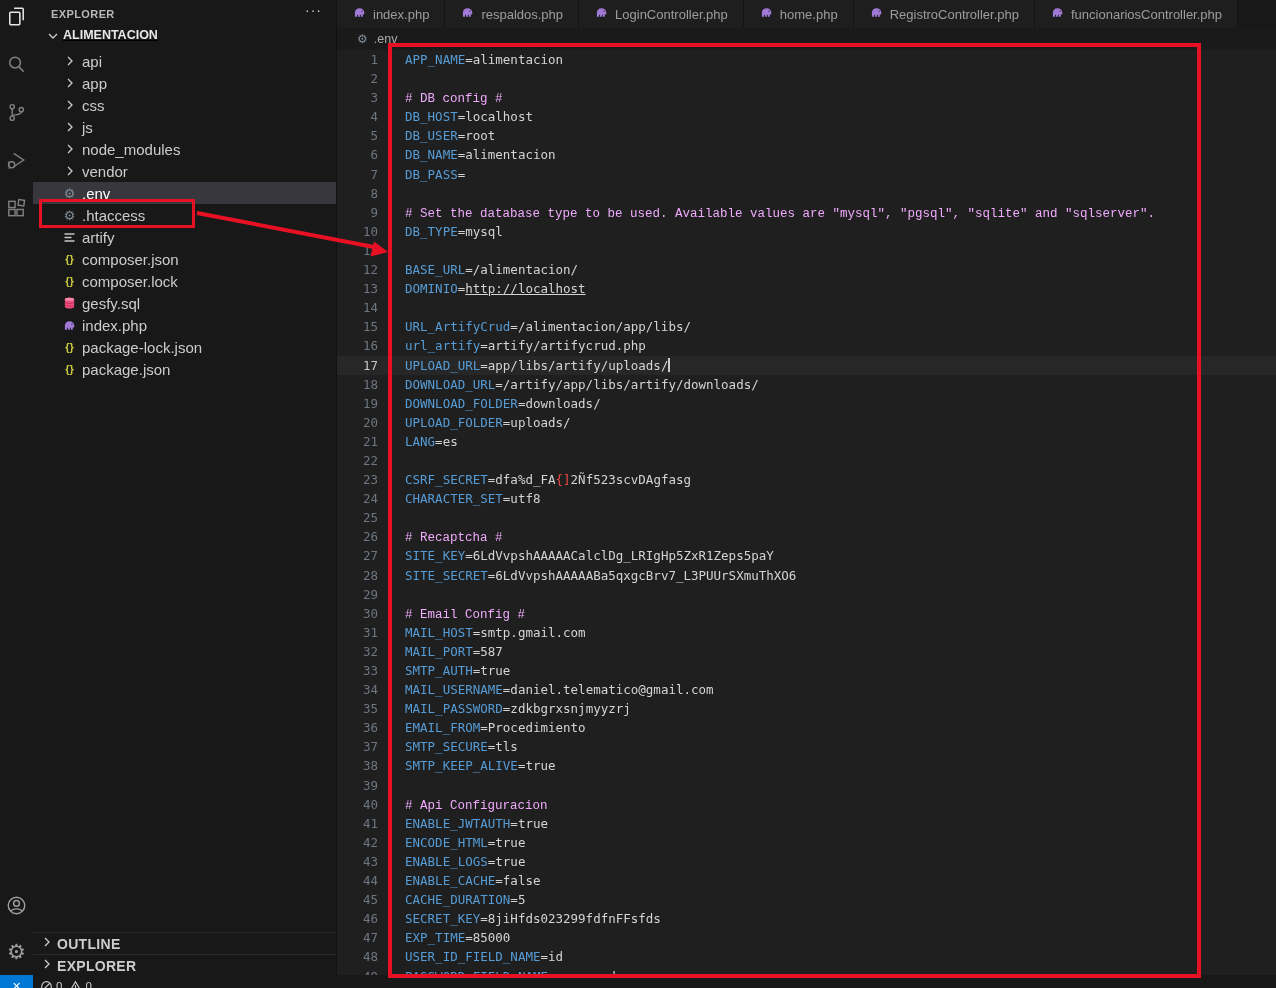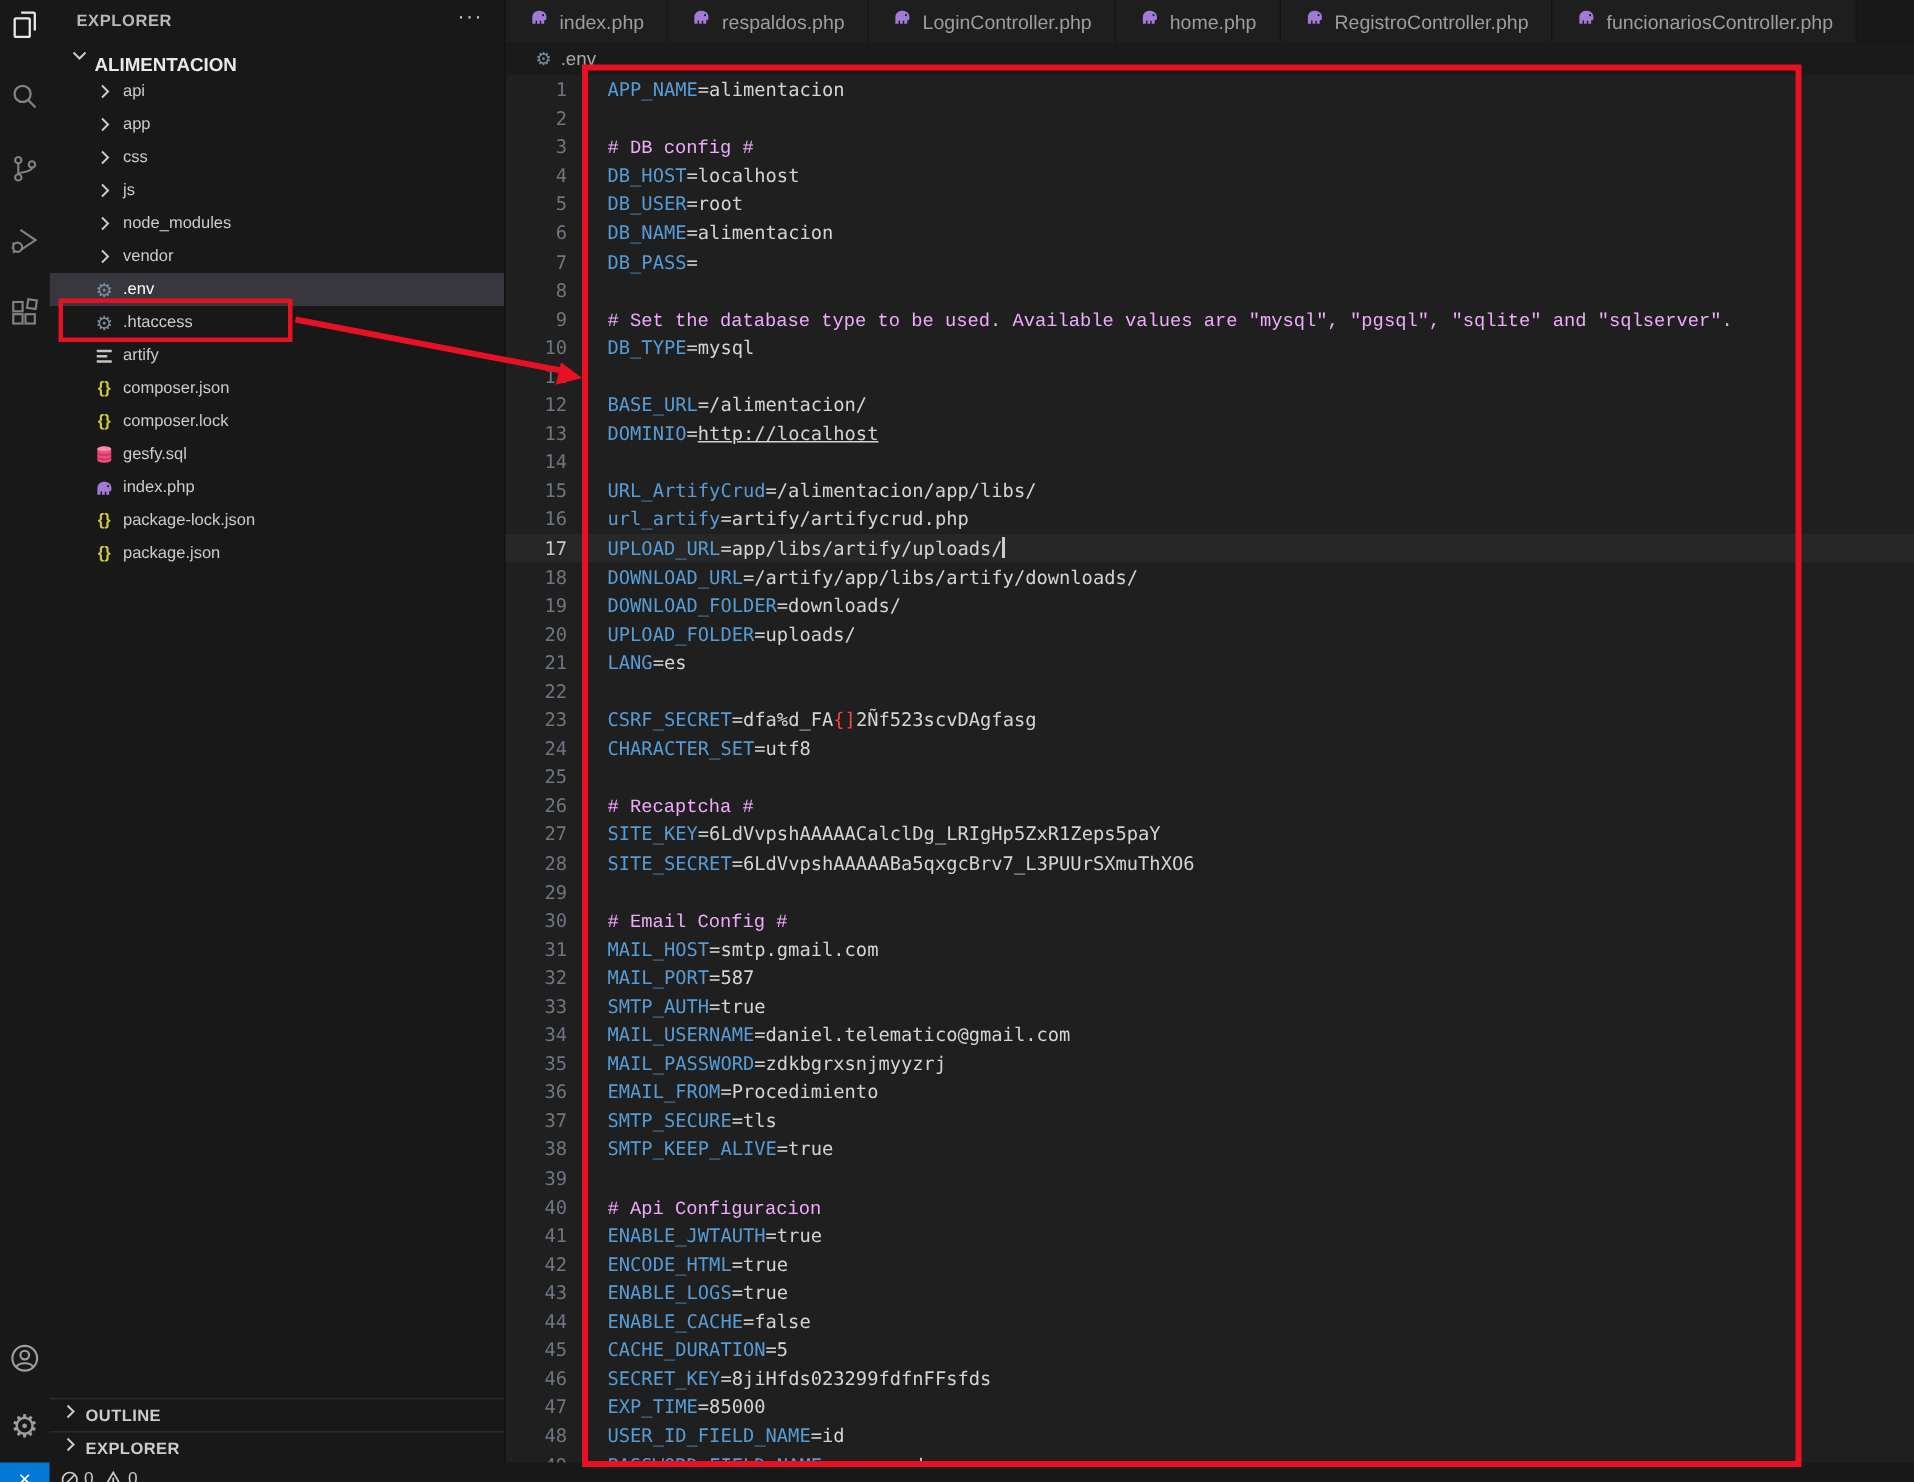--- a/index.html
+++ b/index.html
@@ -11,36 +11,36 @@
   .activitybar { position:absolute; left:0; top:0; width:33px; height:988px; background:#181818; z-index:5; }
   .act-icon { position:absolute; left:4px; width:25px; height:25px; display:flex; align-items:center; justify-content:center; cursor:pointer; }
   .act-icon svg { display:block; }
   .gear-char { font-size:21px; color:#9d9d9d; line-height:1; }
 
   
   .sidebar { position:absolute; left:33px; top:0; width:303px; height:988px; background:#181818; z-index:4; }
   .sb-header { position:absolute; left:0; top:0; width:100%; height:28px; display:flex; align-items:center; }
   .sb-title { margin-left:18px; font-size:11px; color:#b8b8b8; letter-spacing:.4px;font-weight:bold; }
   .sb-more { position:absolute; right:14px; top:2px; color:#cccccc; font-size:14px; letter-spacing:1px; cursor:pointer; }
-  .section-head { position:absolute; left:0; top:28px; width:100%; height:22px; display:flex; align-items:flex-end; cursor:pointer; }
+  .section-head { position:absolute; left:0; top:28px; width:100%; height:22px; display:flex; align-items:flex-start; cursor:pointer;text-decoration:underline; }
   .section-head .chev { margin-left:12px; }
   .section-head .slabel { margin-left:2px; font-size:12.5px; font-weight:bold; color:#e8e8e8; }
   .tree { position:absolute; left:0; top:50px; width:100%; }
   .trow { height:22px; display:flex; align-items:center; padding-left:28px; cursor:pointer; }
   .trow.sel { background:#37373d; }
   .ticn { width:17px; height:16px; display:flex; align-items:center; justify-content:center; flex:none; }
-  .tlbl { margin-left:4px; font-size:11px; color:#cccccc; white-space:nowrap; }
+  .tlbl { margin-left:4px; font-size:15px; color:#cccccc; white-space:nowrap; }
   .trow.sel .tlbl { color:#ffffff; }
   .icn-gear { font-size:13px; color:#7e8c98; line-height:1; }
   .icn-braces { font-size:11px; font-weight:bold; color:#cbcb41; line-height:1; }
   .icn-config { color:#c5c5c5; }
   .sb-panels { position:absolute; left:0; bottom:12px; width:100%; }
   .panel-row { height:22px; display:flex; align-items:center; border-top:1px solid #2b2b2b; cursor:pointer; }
   .panel-row .chev { margin-left:6px; }
-  .panel-row .plabel { margin-left:2px; font-size:11px; font-weight:bold; color:#cccccc; letter-spacing:.3px; }
+  .panel-row .plabel { margin-left:2px; font-size:14px; font-weight:bold; color:#cccccc; letter-spacing:.3px; }
 
   
   .main { position:absolute; left:336px; top:0; width:940px; height:988px; background:#1f1f1f; border-left:1px solid #111111; }
   .tabbar { position:absolute; left:0; top:0; width:100%; height:28px; background:#181818; display:flex; }
   .tab { height:28px; display:flex; align-items:center; gap:6px; padding:0 15px; background:#1e1e1e;
          border-right:1px solid #141414; cursor:pointer; white-space:nowrap; }
   .tab-label { font-size:13px; color:#9d9d9d; }
   .titlerow { position:absolute; left:0; top:28px; width:100%; height:22px; background:#1a1a1a; display:flex; align-items:center; }
   .titlerow .icn-gear { margin-left:20px; font-size:12px; }
   .title-label { margin-left:6px; font-size:12.5px; color:#a9a9a9; }

